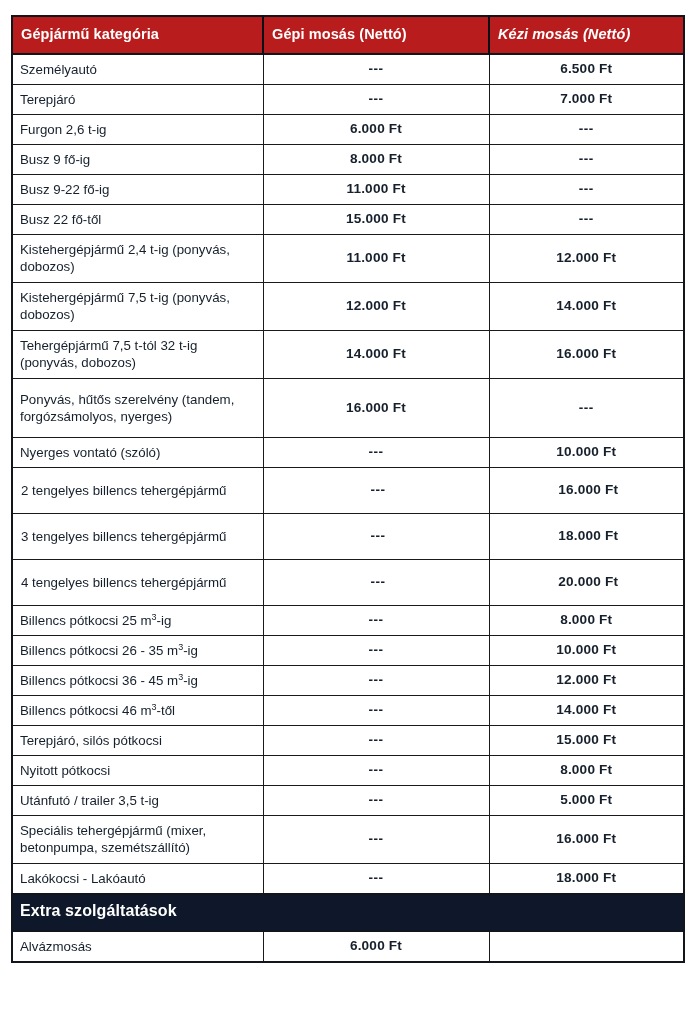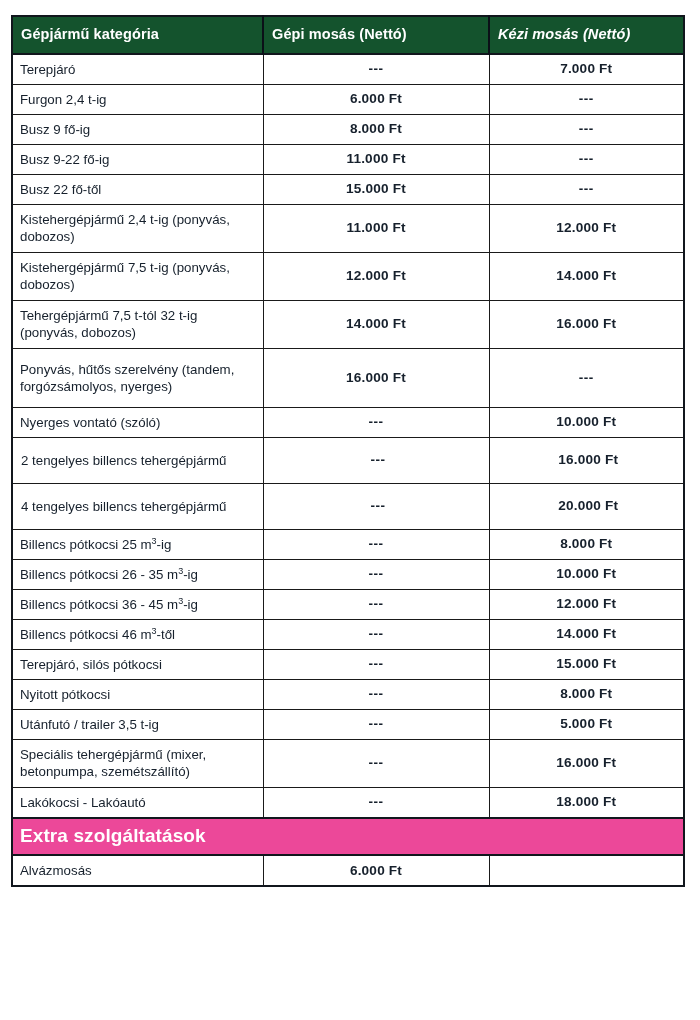--- a/index.html
+++ b/index.html
@@ -25,21 +25,21 @@
     border-collapse: collapse;
     table-layout: fixed;
     width: 672px;
     border: 2px solid #11161d;
   }
   table.price-table col.c-name  { width: 251px; }
   table.price-table col.c-gepi  { width: 226px; }
   table.price-table col.c-kezi  { width: 195px; }
 
   thead th {
-    background: #14532d;
+    background: #b91c1c;
     color: #ffffff;
     font-size: 14.5px;
     font-weight: bold;
     text-align: left;
     padding: 9px 8px 10px 8px;
     border-right: 2px solid #0b1018;
     line-height: 1.15;
     letter-spacing: 0.1px;
   }
   thead th:last-child { border-right: none; font-style: italic; }
@@ -70,24 +70,24 @@
     letter-spacing: 0.5px;
   }
   td.val.empty { }
 
   tr.r-tall td { height: 39px; padding-left: 8px; }
   tr.r-std td  { height: 23px; }
   tr.r-two td  { height: 41px; }
   tr.r-xtall td { height: 52px; }
 
   tr.section-row td {
-    background: #ec4899;
+    background: #0f172a;
     color: #ffffff;
     font-weight: bold;
-    font-size: 19px;
+    font-size: 16px;
     padding: 5px 7px 6px 7px;
     height: 24px;
     border-right: none;
     border-top: 2px solid #11161d;
     border-bottom: 2px solid #11161d;
     letter-spacing: 0.1px;
   }
 
   sup.cube {
     font-size: 9px;
@@ -107,26 +107,31 @@
     </colgroup>
     <thead>
       <tr>
         <th>Gépjármű kategória</th>
         <th>Gépi mosás (Nettó)</th>
         <th>Kézi mosás (Nettó)</th>
       </tr>
     </thead>
     <tbody id="table-body">
         <tr class="r-std">
+          <td class="cat">Személyautó</td>
+          <td class="val dash">---</td>
+          <td class="val">6.500 Ft</td>
+        </tr>
+        <tr class="r-std">
           <td class="cat">Terepjáró</td>
           <td class="val dash">---</td>
           <td class="val">7.000 Ft</td>
         </tr>
         <tr class="r-std">
-          <td class="cat">Furgon 2,4 t-ig</td>
+          <td class="cat">Furgon 2,6 t-ig</td>
           <td class="val">6.000 Ft</td>
           <td class="val dash">---</td>
         </tr>
         <tr class="r-std">
           <td class="cat">Busz 9 fő-ig</td>
           <td class="val">8.000 Ft</td>
           <td class="val dash">---</td>
         </tr>
         <tr class="r-std">
           <td class="cat">Busz 9-22 fő-ig</td>
@@ -162,20 +167,25 @@
           <td class="cat">Nyerges vontató (szóló)</td>
           <td class="val dash">---</td>
           <td class="val">10.000 Ft</td>
         </tr>
         <tr class="r-tall">
           <td class="cat">2 tengelyes billencs tehergépjármű</td>
           <td class="val dash">---</td>
           <td class="val">16.000 Ft</td>
         </tr>
         <tr class="r-tall">
+          <td class="cat">3 tengelyes billencs tehergépjármű</td>
+          <td class="val dash">---</td>
+          <td class="val">18.000 Ft</td>
+        </tr>
+        <tr class="r-tall">
           <td class="cat">4 tengelyes billencs tehergépjármű</td>
           <td class="val dash">---</td>
           <td class="val">20.000 Ft</td>
         </tr>
         <tr class="r-std">
           <td class="cat">Billencs pótkocsi 25 m<sup class="cube">3</sup>-ig</td>
           <td class="val dash">---</td>
           <td class="val">8.000 Ft</td>
         </tr>
         <tr class="r-std">

